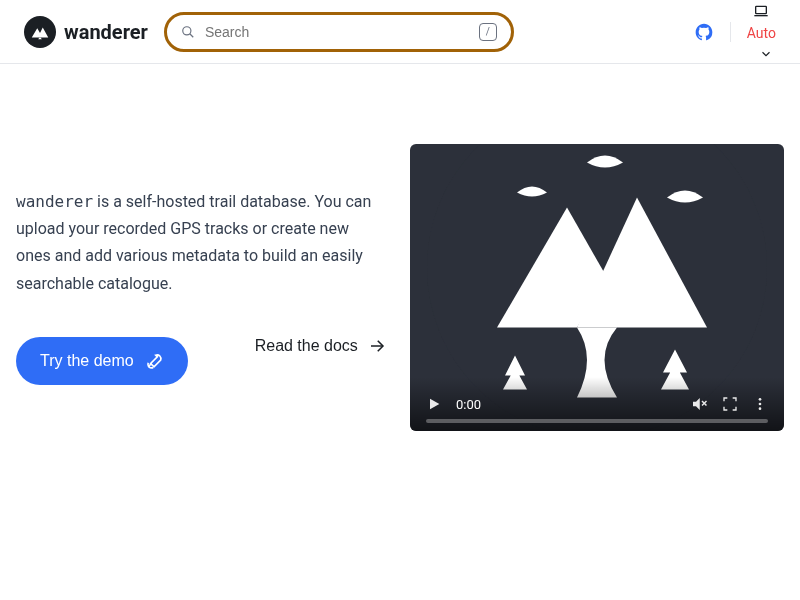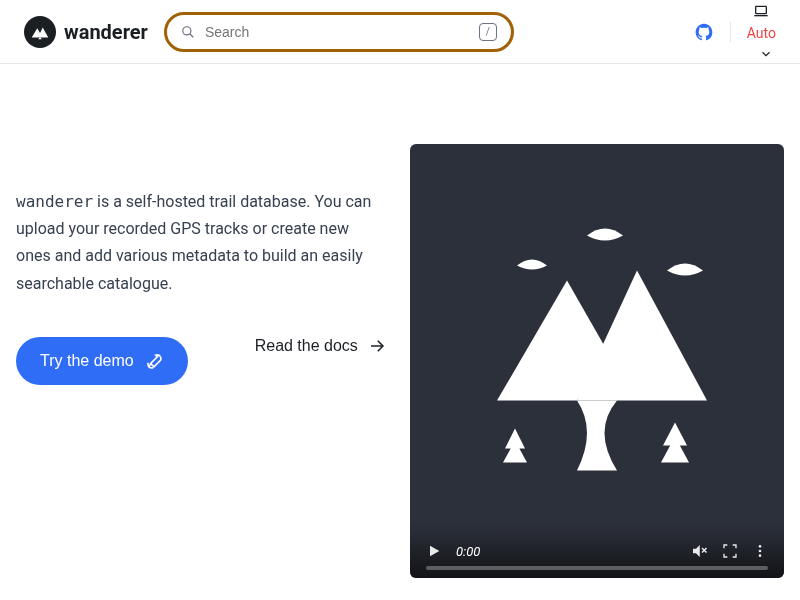--- a/index.html
+++ b/index.html
@@ -17,21 +17,21 @@
 .theme-select { display: flex; align-items: center; gap: 6px; font-size: 14px; color: #ef4444; cursor: pointer; flex-direction: column; }
 .hero { display: flex; padding: 80px 16px 0 16px; gap: 24px; }
 .hero-left { flex: 1; }
 .hero-title { font-size: 44px; font-weight: 800; line-height: 1.2; color: #1b1f24; margin-bottom: 24px; }
 .hero-desc { font-size: 16px; line-height: 1.7; color: #374151; margin-bottom: 40px; margin-top: 44px; }
 .hero-desc .app-name { font-family: ui-monospace, monospace; }
 .hero-actions { display: flex; align-items: flex-start; gap: 36px; }
 .btn-primary { background: #2f6df6; color: #fff; border: none; border-radius: 28px; padding: 14px 24px; font-size: 16px; font-weight: 500; display: flex; align-items: center; gap: 10px; cursor: pointer; }
 .btn-link { background: none; border: none; font-size: 16px; color: #1b1f24; display: flex; align-items: center; gap: 10px; cursor: pointer; margin-left: 31px; }
 .hero-right { flex: 1; position: relative; }
-.video-box { width: 374px; height: 434px; background: #2c303a; border-radius: 6px; position: relative; overflow: hidden; font-style: italic; }
+.video-box { width: 374px; height: 287px; background: #2c303a; border-radius: 6px; position: relative; overflow: hidden; }
 .mountain-scene { position: absolute; top: 50%; left: 50%; transform: translate(-50%, -56%); width: 340px; height: 340px; border-radius: 50%; background: #2c303a; }
 .video-controls { position: absolute; bottom: 0; left: 0; right: 0; height: 54px; background: linear-gradient(to top, rgba(0,0,0,0.6), rgba(0,0,0,0)); display: flex; align-items: center; padding: 0 16px; gap: 14px; }
 .video-progress { position: absolute; bottom: 8px; left: 16px; right: 16px; height: 4px; background: rgba(255,255,255,0.3); border-radius: 2px; }
 .video-time { color: #fff; font-size: 13px; }
 .ctrl-spacer { flex: 1; }
 .ctrl-icon { color: #fff; opacity: 0.9; }
 svg { display: block; }
 </style>
 </head>
 <body>

